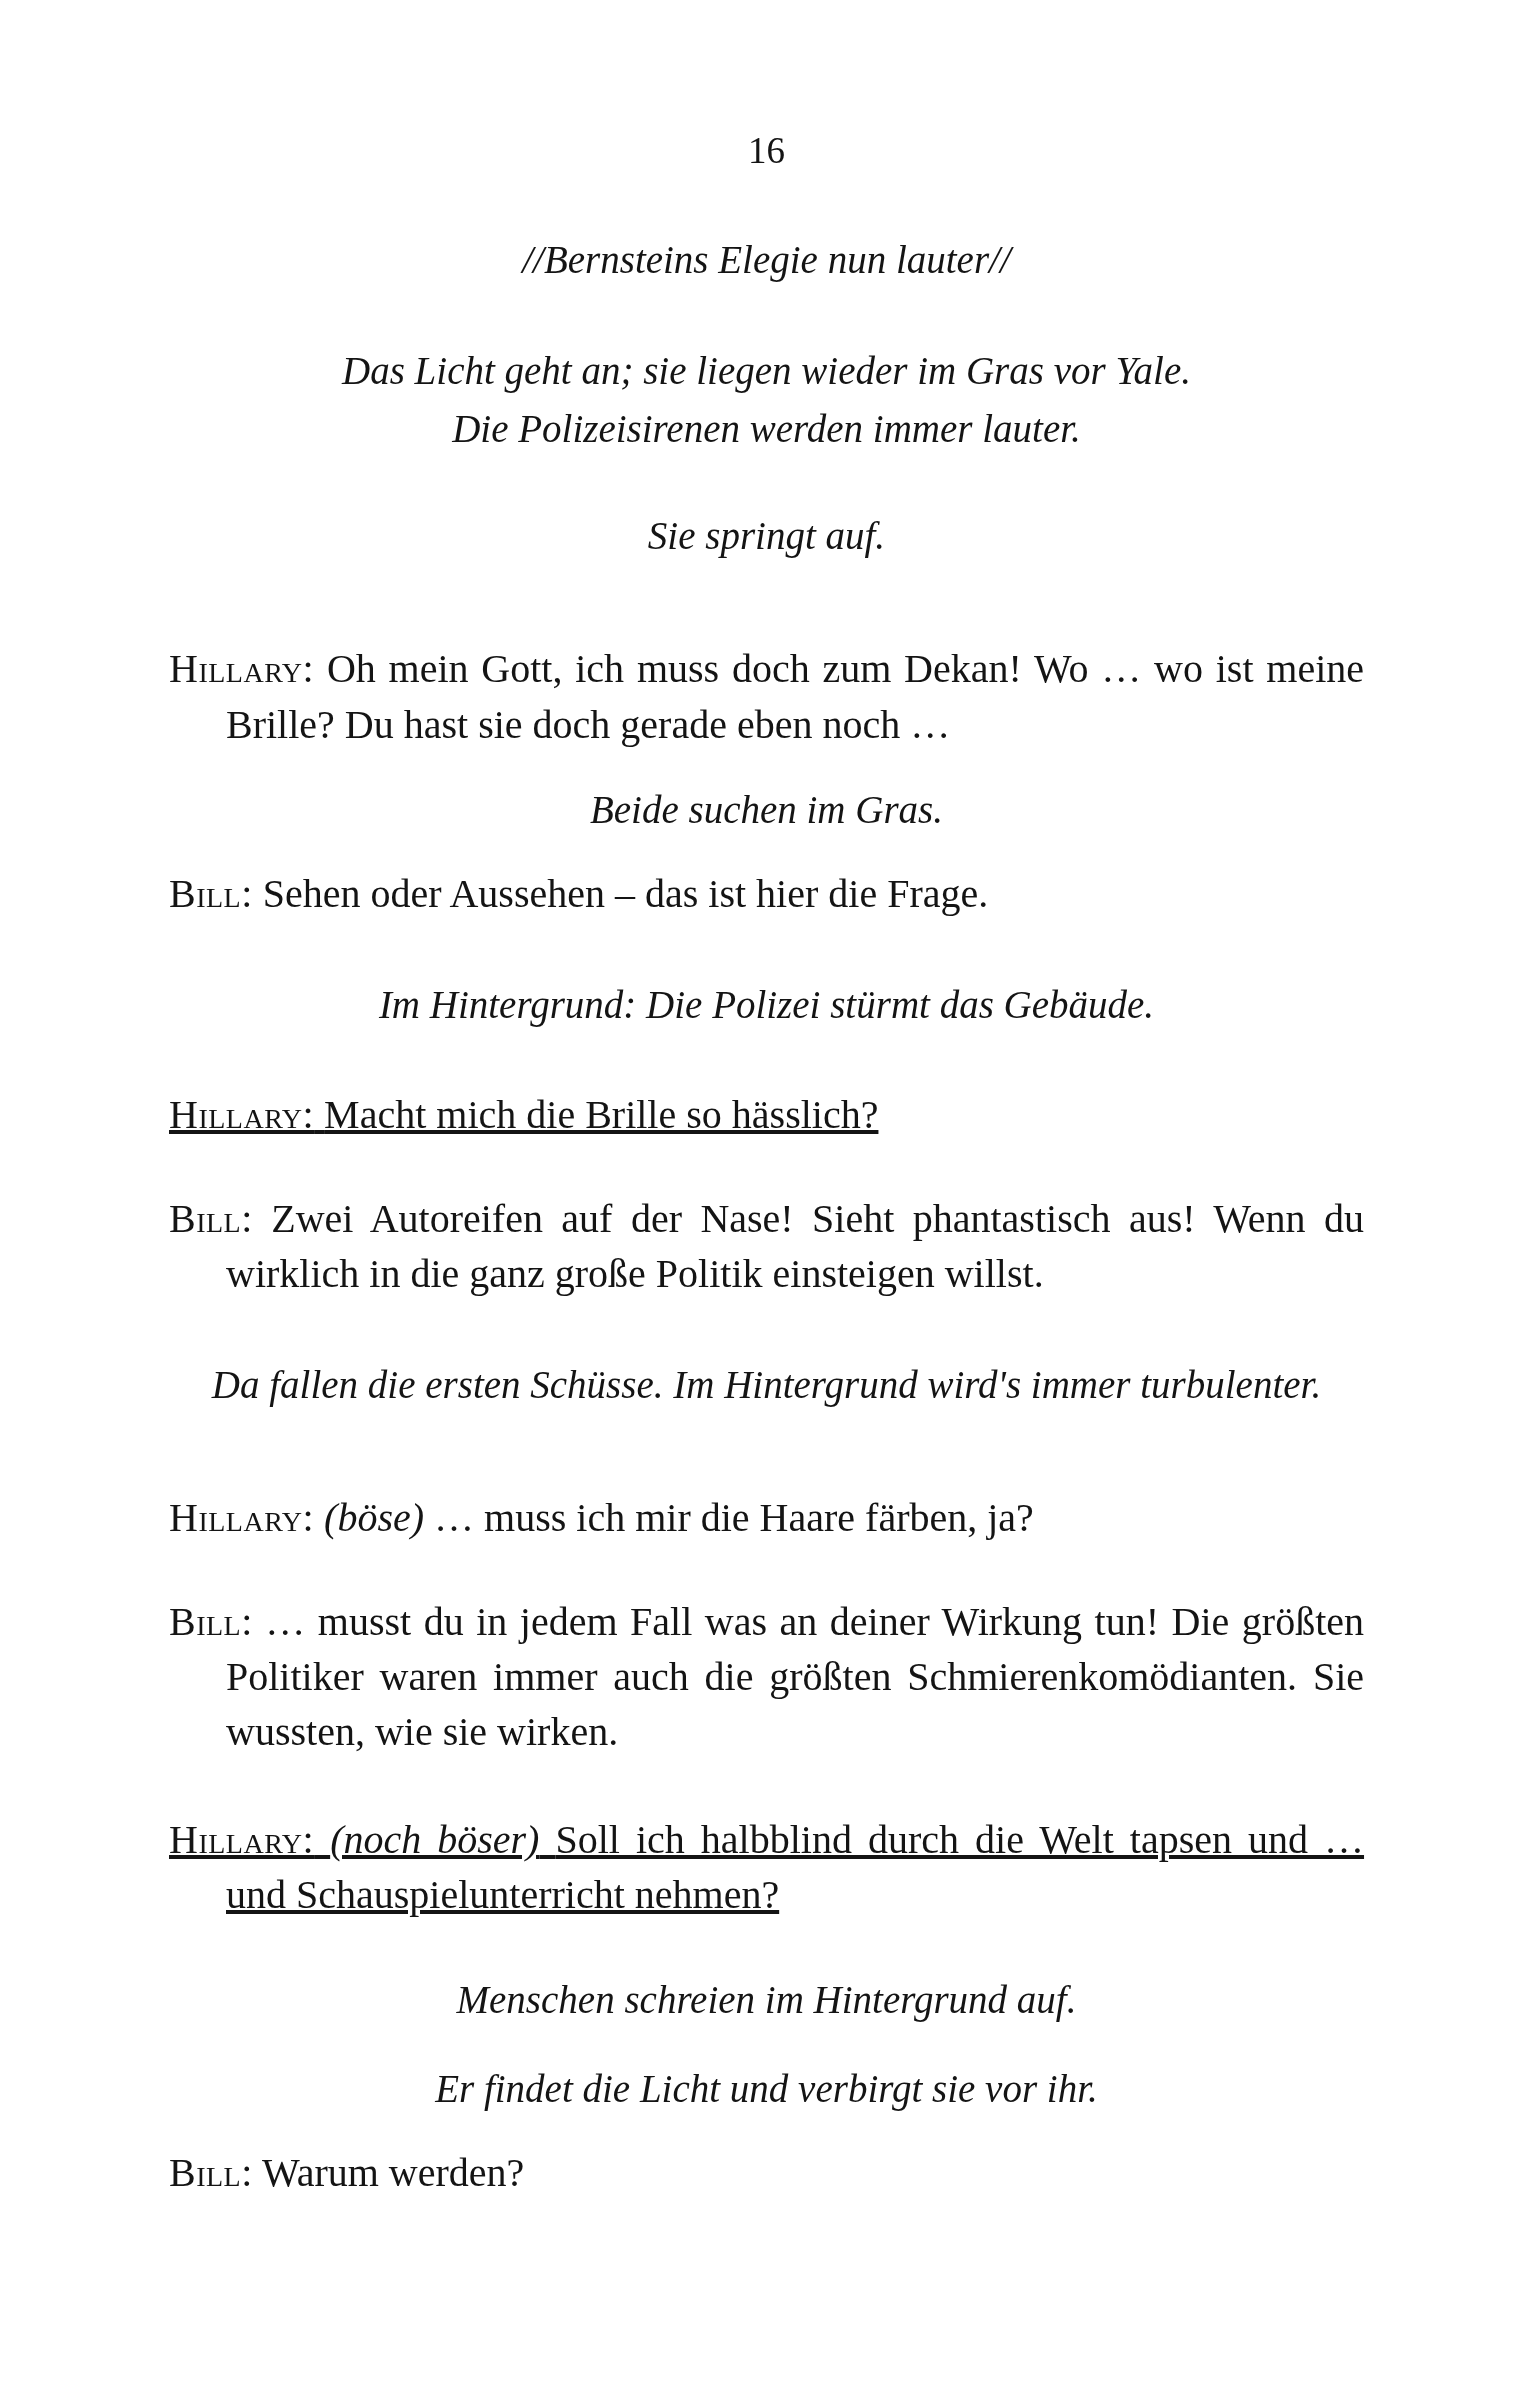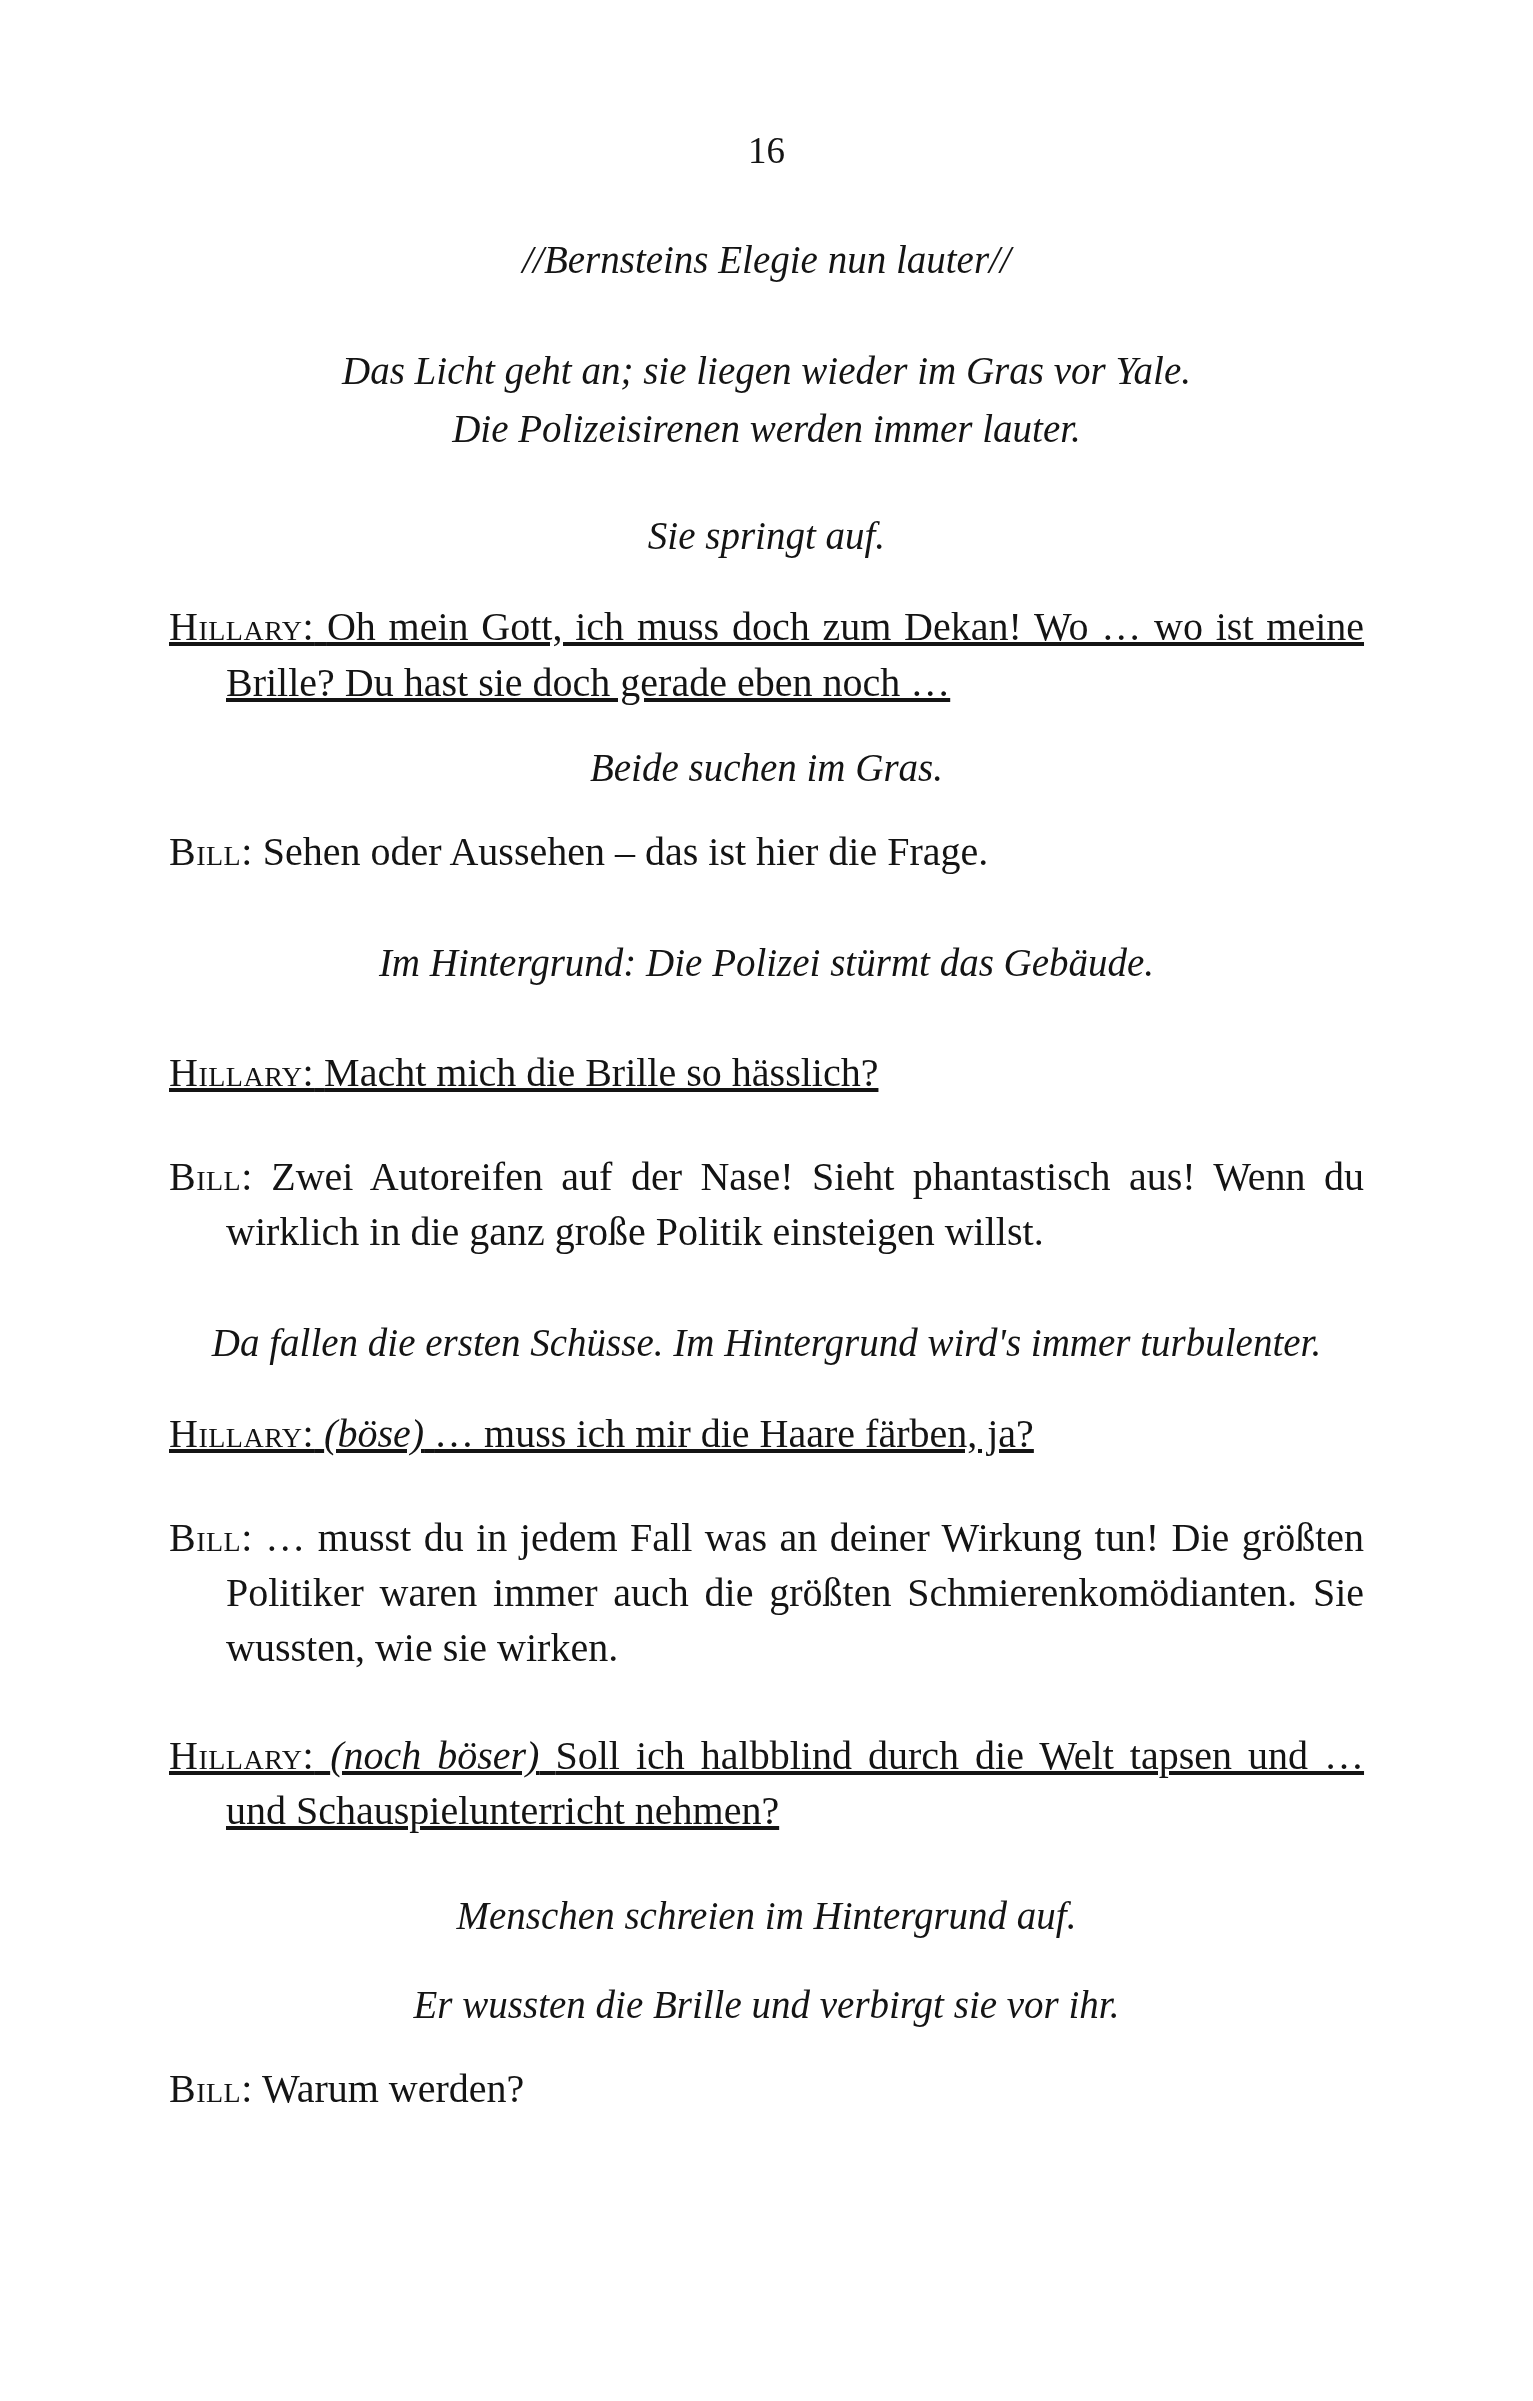--- a/index.html
+++ b/index.html
@@ -44,21 +44,21 @@
     font-variant: small-caps;
     letter-spacing: 0.5px;
   }
   .paren {
     font-style: italic;
     font-size: 40px;
   }
   .mt-120 { margin-top: 58px; }
   .mt-115 { margin-top: 55px; }
   .mt-110 { margin-top: 53px; text-decoration: underline; }
-  .mt-105 { margin-top: 34px; text-decoration: underline; }
+  .mt-105 { margin-top: 76px; }
   .mt-100 { margin-top: 48px; }
   .mt-95  { margin-top: 52px;  }
   .mt-65  { margin-top: 31px;  }
   .mt-60  { margin-top: 29px;  }
   .mt-55  { margin-top: 26.4px;  }
 </style>
 </head>
 <body>
 
 <div class="page">
@@ -89,18 +89,18 @@
   <p class="stage mt-115">Da fallen die ersten Schüsse. Im Hintergrund wird's immer turbulenter.</p>
 
   <p class="dialogue mt-105"><span class="speaker">Hillary:</span> <span class="paren">(böse)</span> <span>… muss ich mir die Haare färben, ja?</span></p>
 
   <p class="dialogue mt-100"><span class="speaker">Bill:</span> <span>… musst du in jedem Fall was an deiner Wirkung tun! Die größten Politiker waren immer auch die größten Schmierenkomödianten. Sie wussten, wie sie wirken.</span></p>
 
   <p class="dialogue mt-110"><span class="speaker">Hillary:</span> <span class="paren">(noch böser)</span> <span>Soll ich halbblind durch die Welt tapsen und … und Schauspielunterricht nehmen?</span></p>
 
   <p class="stage mt-100">Menschen schreien im Hintergrund auf.</p>
 
-  <p class="stage mt-65">Er wussten die Brille und verbirgt sie vor ihr.</p>
+  <p class="stage mt-65">Er findet die Licht und verbirgt sie vor ihr.</p>
 
   <p class="dialogue mt-55"><span class="speaker">Bill:</span> <span>Warum werden?</span></p>
 
 </div>
 
 
 </body></html>

